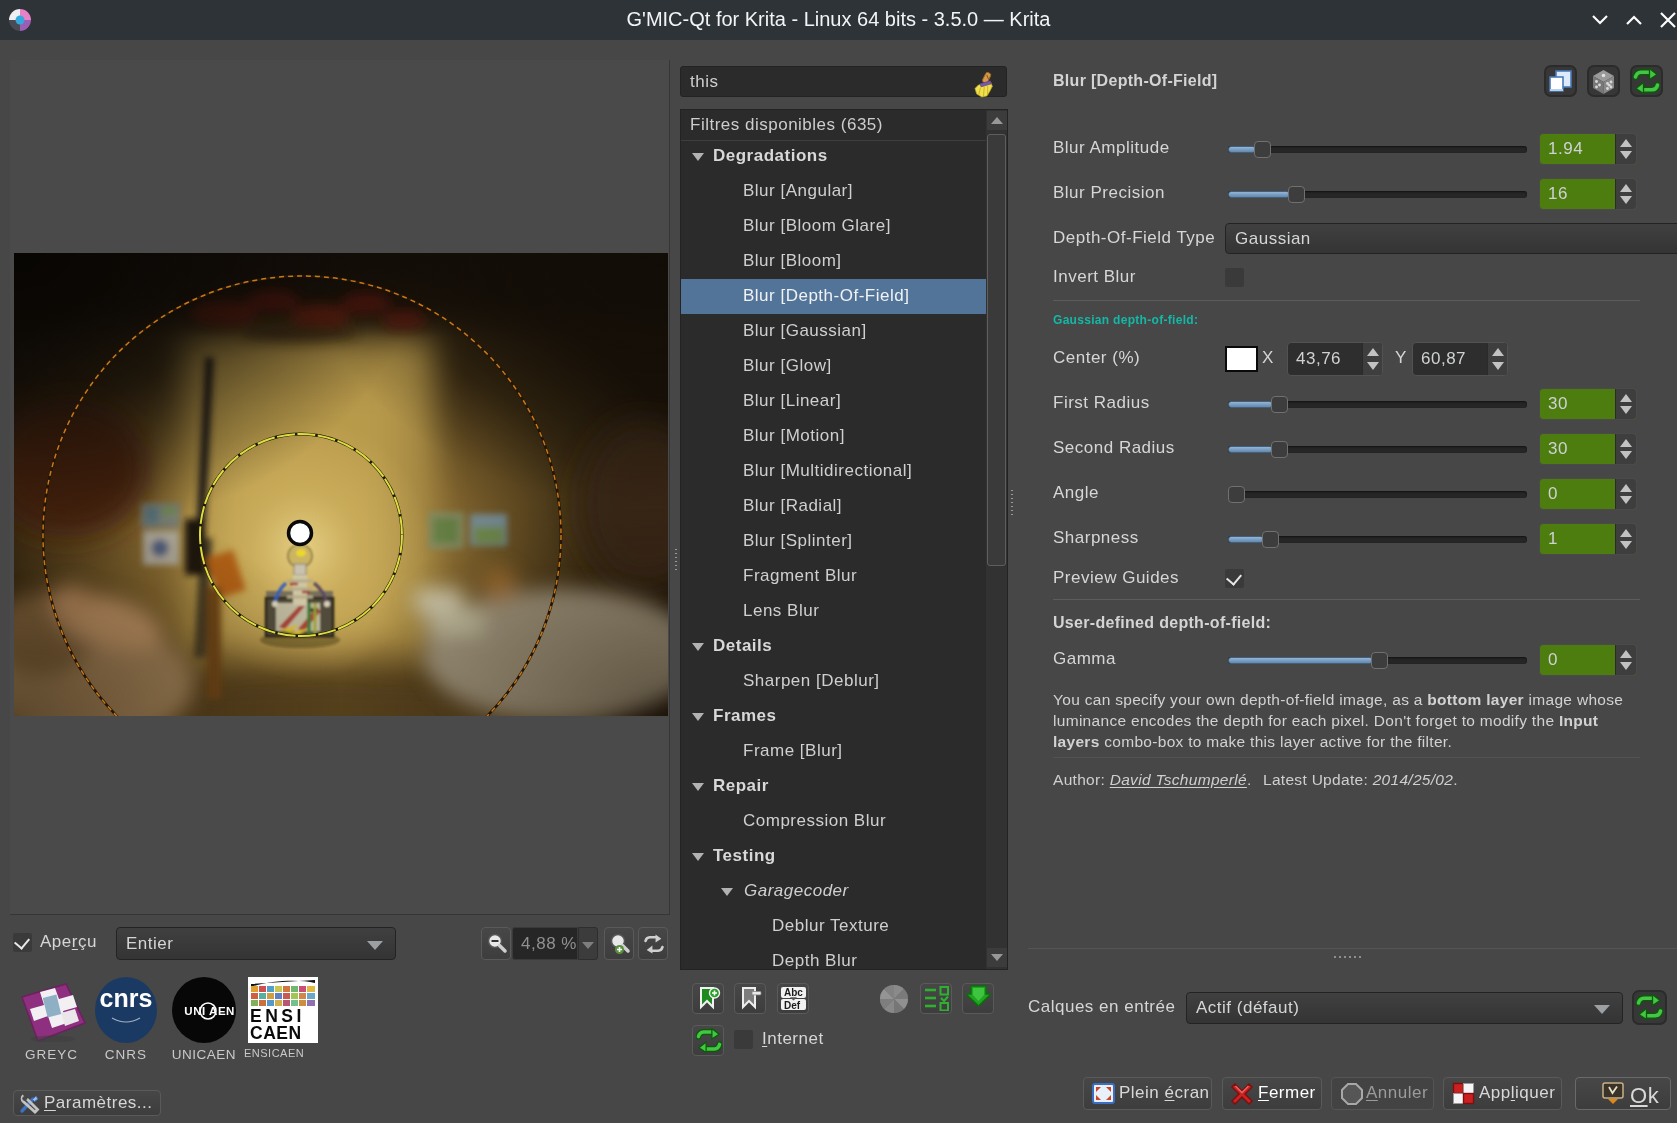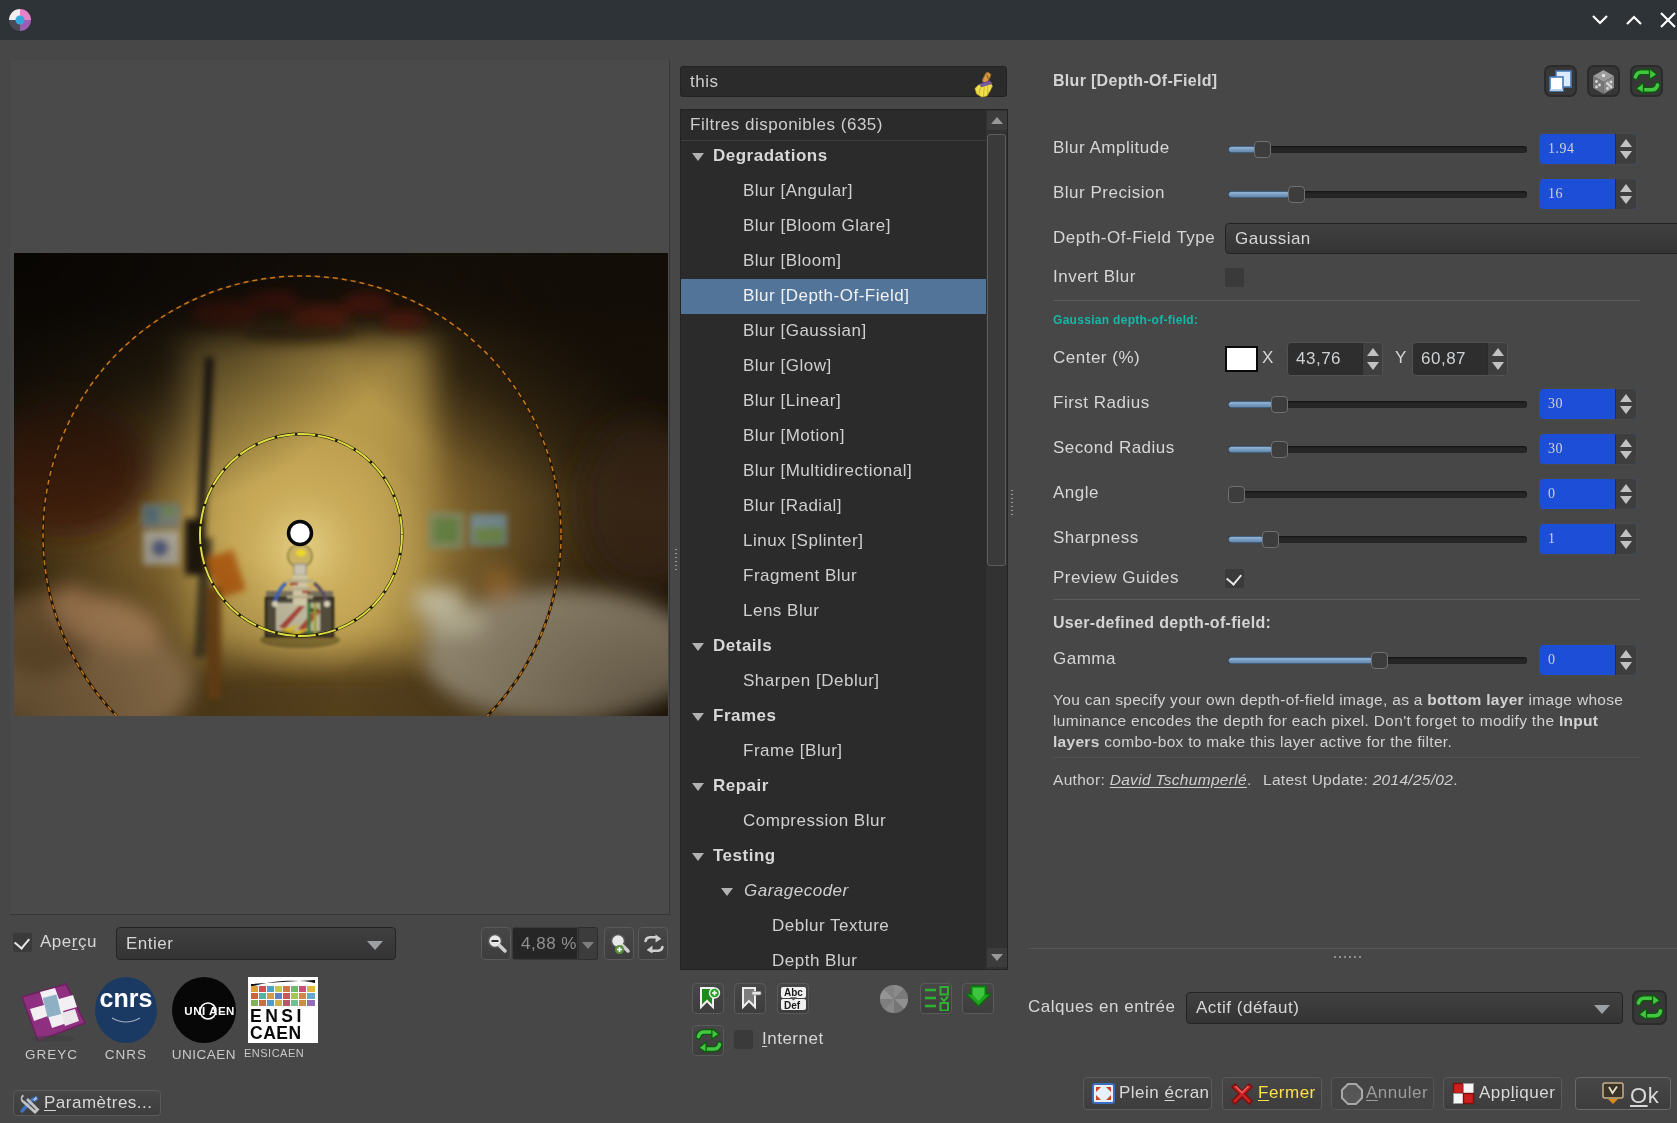--- a/index.html
+++ b/index.html
@@ -11,21 +11,21 @@
 .spin2 { position:absolute; width:96px; height:34px; background:#2e2e2e; border:1px solid #525252; border-radius:4px; font-size:17px; letter-spacing:0.5px; color:#cfd2d4; line-height:32px; padding-left:8px; }
 .spin2 .spinb { height:32px; width:20px; }
 
 #titlebar { position:absolute; left:0; top:0; width:1677px; height:40px; background:#2e3338; }
 #title { position:absolute; width:100%; top:8px; text-align:center; font-size:20px; color:#f2f4f5; }
 
 .groove { position:absolute; left:1228px; width:299px; height:7px; background:#262626; border-radius:3px; box-shadow:inset 0 1px 2px rgba(0,0,0,.55); }
 .fill   { position:absolute; left:1228px; height:7px; background:linear-gradient(#93b5d6,#6288ad); border:1px solid #42607e; border-radius:3px; }
 .handle { position:absolute; width:17px; height:17px; background:#3d3d3d; border:1px solid #707070; border-radius:4px; }
 
-.spin { position:absolute; left:1539px; width:98px; height:32px; background:#1d4ed8; border:1px solid #4a4a4a; border-radius:4px; font-size:14px; letter-spacing:0.5px; color:#cfd2d4; line-height:30px; padding-left:8px;font-family:Liberation Serif, serif; }
+.spin { position:absolute; left:1539px; width:98px; height:32px; background:#4d7c0f; border:1px solid #4a4a4a; border-radius:4px; font-size:17px; letter-spacing:0.5px; color:#cfd2d4; line-height:30px; padding-left:8px; }
 .spinb { position:absolute; right:0; top:0; width:21px; height:30px; background:#3e3e3e; border-left:1px solid #2b2b2b; border-radius:0 3px 3px 0; }
 .tri-up   { position:absolute; left:4px; top:5px;  width:0; height:0; border-left:6px solid transparent; border-right:6px solid transparent; border-bottom:8px solid #c2c2c2; }
 .tri-down { position:absolute; left:4px; bottom:5px; width:0; height:0; border-left:6px solid transparent; border-right:6px solid transparent; border-top:8px solid #c2c2c2; }
 
 .combo { position:absolute; background:linear-gradient(#404040,#343434); border:1px solid #232323; border-radius:4px; font-size:17px; letter-spacing:0.5px; color:#d4d6d8; }
 .combo .ctext { position:absolute; left:9px; top:50%; transform:translateY(-50%); white-space:nowrap; }
 .carrow { position:absolute; right:12px; top:50%; margin-top:-3px; width:0; height:0; border-left:8px solid transparent; border-right:8px solid transparent; border-top:9px solid #9da0a3; }
 
 .cbox { position:absolute; width:19px; height:19px; background:#3a3a3a; border-radius:2px; }
 .cbox.checked:after { content:""; position:absolute; left:4px; top:2px; width:8px; height:11px; border-right:2.5px solid #e8e8e8; border-bottom:2.5px solid #e8e8e8; transform:rotate(40deg); }
@@ -39,20 +39,21 @@
 
 <div id="titlebar">
   <svg class="abs" style="left:8px;top:8px" width="24" height="24" viewBox="0 0 24 24">
     <circle cx="12" cy="12" r="11" fill="#2a2a2e"></circle>
     <path d="M12 1 A11 11 0 0 1 23 12 L12 12 Z" fill="#e682c8"></path>
     <path d="M23 12 A11 11 0 0 1 12 23 L12 12 Z" fill="#9a5fb5"></path>
     <path d="M12 23 A11 11 0 0 1 1 12 L12 12 Z" fill="#4a4a55"></path>
     <path d="M1 12 A11 11 0 0 1 12 1 L12 12 Z" fill="#f0f0f2"></path>
     <circle cx="12" cy="12" r="4.5" fill="#35a8dc"></circle>
   </svg>
+  <div id="title">G'MIC-Qt for Krita - Linux 64 bits - 3.5.0 — Krita</div>
   <svg class="abs" style="left:1591px;top:13px" width="18" height="14" viewBox="0 0 18 14">
       <path d="M2 3 L9 10 L16 3" stroke="#fcfcfc" stroke-width="2.2" fill="none"></path>
     </svg>
   <svg class="abs" style="left:1625px;top:13px" width="18" height="14" viewBox="0 0 18 14">
       <path d="M2 11 L9 4 L16 11" stroke="#fcfcfc" stroke-width="2.2" fill="none"></path>
     </svg>
   <svg class="abs" style="left:1659px;top:12px" width="18" height="16" viewBox="0 0 18 16">
       <path d="M2 1 L16 15 M16 1 L2 15" stroke="#fcfcfc" stroke-width="2.2" fill="none"></path>
     </svg>
 </div>
@@ -323,21 +324,21 @@
 <div class="abs" style="left:743px;top:181px;font-size:18px;color:#cfcfcf;">Blur [Angular]</div>
 <div class="abs" style="left:743px;top:216px;font-size:18px;color:#cfcfcf;">Blur [Bloom Glare]</div>
 <div class="abs" style="left:743px;top:251px;font-size:18px;color:#cfcfcf;">Blur [Bloom]</div>
 <div class="abs" style="left:743px;top:286px;font-size:18px;color:#f0f2f4;">Blur [Depth-Of-Field]</div>
 <div class="abs" style="left:743px;top:321px;font-size:18px;color:#cfcfcf;">Blur [Gaussian]</div>
 <div class="abs" style="left:743px;top:356px;font-size:18px;color:#cfcfcf;">Blur [Glow]</div>
 <div class="abs" style="left:743px;top:391px;font-size:18px;color:#cfcfcf;">Blur [Linear]</div>
 <div class="abs" style="left:743px;top:426px;font-size:18px;color:#cfcfcf;">Blur [Motion]</div>
 <div class="abs" style="left:743px;top:461px;font-size:18px;color:#cfcfcf;">Blur [Multidirectional]</div>
 <div class="abs" style="left:743px;top:496px;font-size:18px;color:#cfcfcf;">Blur [Radial]</div>
-<div class="abs" style="left:743px;top:531px;font-size:18px;color:#cfcfcf;">Linux [Splinter]</div>
+<div class="abs" style="left:743px;top:531px;font-size:18px;color:#cfcfcf;">Blur [Splinter]</div>
 <div class="abs" style="left:743px;top:566px;font-size:18px;color:#cfcfcf;">Fragment Blur</div>
 <div class="abs" style="left:743px;top:601px;font-size:18px;color:#cfcfcf;">Lens Blur</div>
 <div class="abs" style="left:692px;top:643px;width:0;height:0;border-left:6.5px solid transparent;border-right:6.5px solid transparent;border-top:8px solid #b2b2b2;"></div>
 <div class="abs bold" style="left:713px;top:636px;font-size:18px;color:#d8d8d8;">Details</div>
 <div class="abs" style="left:743px;top:671px;font-size:18px;color:#cfcfcf;">Sharpen [Deblur]</div>
 <div class="abs" style="left:692px;top:713px;width:0;height:0;border-left:6.5px solid transparent;border-right:6.5px solid transparent;border-top:8px solid #b2b2b2;"></div>
 <div class="abs bold" style="left:713px;top:706px;font-size:18px;color:#d8d8d8;">Frames</div>
 <div class="abs" style="left:743px;top:741px;font-size:18px;color:#cfcfcf;">Frame [Blur]</div>
 <div class="abs" style="left:692px;top:783px;width:0;height:0;border-left:6.5px solid transparent;border-right:6.5px solid transparent;border-top:8px solid #b2b2b2;"></div>
 <div class="abs bold" style="left:713px;top:776px;font-size:18px;color:#d8d8d8;">Repair</div>
@@ -562,21 +563,21 @@
   <polygon points="19,5 14,5 19,10" fill="#cc4422"></polygon>
   <polygon points="4,18 9,18 4,13" fill="#cc4422"></polygon>
   <polygon points="19,18 14,18 19,13" fill="#cc4422"></polygon>
 </svg>
 <div class="abs" style="left:1119px;top:1083px;font-size:17px;letter-spacing:0.5px;color:#d8d8d8;">Plein <u>é</u>cran</div>
 <div class="btn" style="left:1222px;top:1077px;width:100px;height:33px;"></div>
 <svg class="abs" style="left:1230px;top:1082px" width="24" height="24" viewBox="0 0 24 24">
   <path d="M5 2 L12 9 L19 2 L22 5 L15 12 L22 19 L19 22 L12 15 L5 22 L2 19 L9 12 L2 5 Z" fill="#cc2222" stroke="#7a1010" stroke-width="1.5"></path>
   <path d="M5.5 4 L12 10.5 L18.5 4" fill="none" stroke="#ee6666" stroke-width="1.4"></path>
 </svg>
-<div class="abs" style="left:1258px;top:1083px;font-size:17px;letter-spacing:0.5px;color:#fde047;"><u>F</u>ermer</div>
+<div class="abs" style="left:1258px;top:1083px;font-size:17px;letter-spacing:0.5px;color:#ffffff;"><u>F</u>ermer</div>
 <div class="abs" style="left:1331px;top:1077px;width:103px;height:33px;background:#434343;border:1px solid #555555;border-radius:4px;"></div>
 <svg class="abs" style="left:1340px;top:1082px" width="24" height="24" viewBox="0 0 24 24">
   <polygon points="8,2 16,2 22,8 22,16 16,22 8,22 2,16 2,8" fill="#565656" stroke="#a8a8a8" stroke-width="2"></polygon>
 </svg>
 <div class="abs" style="left:1366px;top:1083px;font-size:17px;letter-spacing:0.5px;color:#9b9b9b;"><u>A</u>nnuler</div>
 <div class="btn" style="left:1443px;top:1077px;width:119px;height:33px;"></div>
 <svg class="abs" style="left:1452px;top:1082px" width="23" height="23" viewBox="0 0 23 23">
   <rect x="1.5" y="1.5" width="10" height="10" fill="#cc2020" stroke="#7a1010" stroke-width="1.4"></rect>
   <rect x="11.5" y="1.5" width="10" height="10" fill="#f6f6f6" stroke="#999" stroke-width="1"></rect>
   <rect x="1.5" y="11.5" width="10" height="10" fill="#f6f6f6" stroke="#999" stroke-width="1"></rect>

